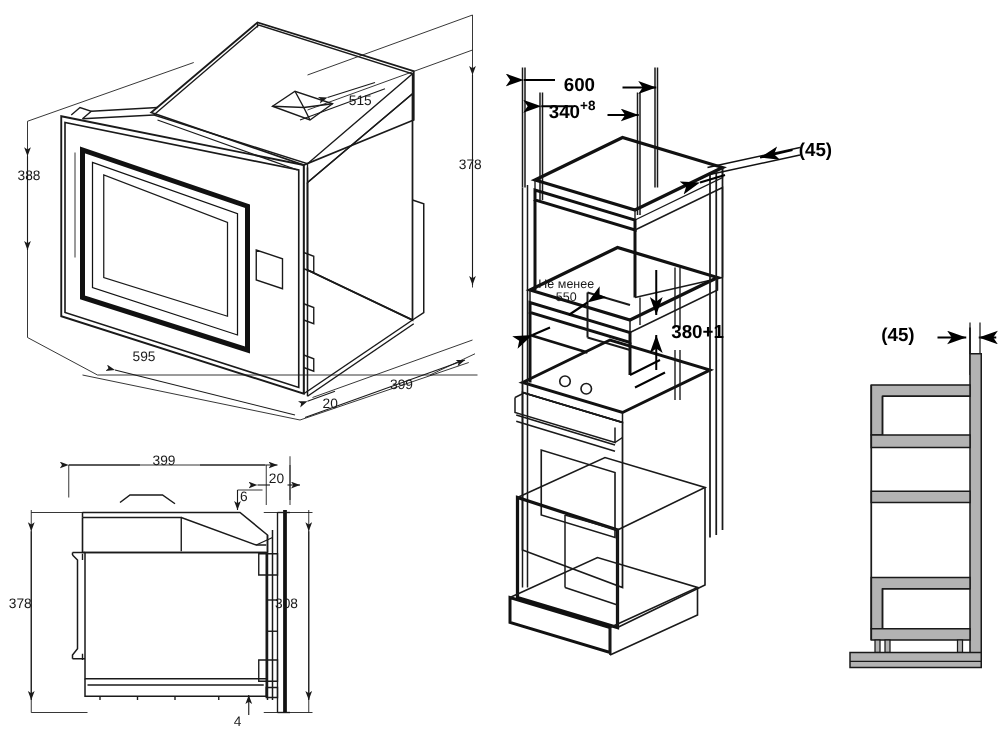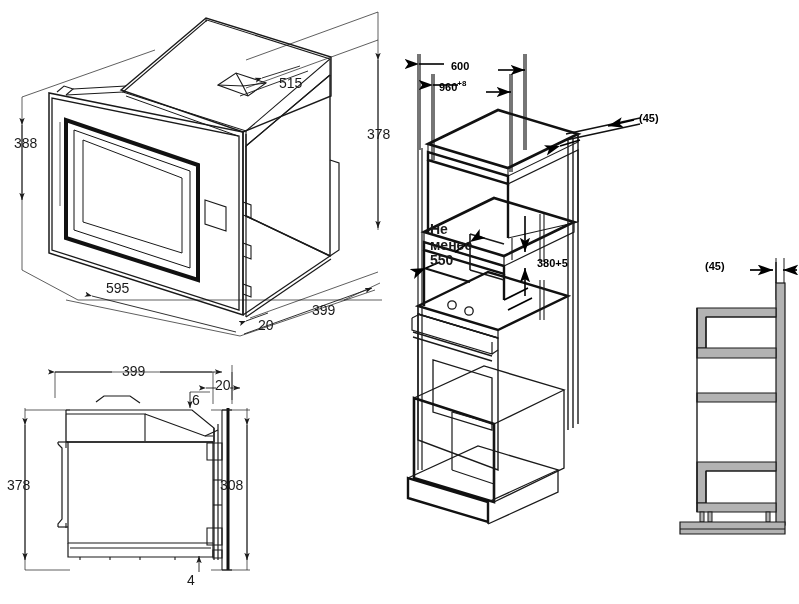--- a/index.html
+++ b/index.html
@@ -18,37 +18,38 @@
     overflow: hidden;
   }
   #sheet svg {
     position: absolute;
     left: 0;
     top: 0;
   }
   .dim-label {
     position: absolute;
     font-family: "Liberation Sans", sans-serif;
-    font-size: 14px;
+    font-size: 11px;
     color: #1a1a1a;
     white-space: nowrap;
     letter-spacing: 0px;
     line-height: 1;
   }
   .dim-label.bold {
     font-weight: bold;
-    font-size: 11px;
+    font-size: 15px;
     color: #000;
   }
   .dim-label.ru {
-    font-weight: bold;
-    font-size: 14px;
+    font-weight: normal;
+    font-size: 10px;
     line-height: 1.12;
     white-space: normal;
     width: 46px;
+    text-align: center;
   }
   .sup {
     font-size: 0.72em;
     vertical-align: super;
     font-weight: bold;
   }
 </style>
 </head>
 <body>
 
@@ -469,24 +470,24 @@
   </svg>
 
   <div class="dim-label" style="left:14px; top:136px;text-align:right;">388</div>
   <div class="dim-label" style="left:279px; top:76px;">515</div>
   <div class="dim-label" style="left:367px; top:127px;">378</div>
   <div class="dim-label" style="left:106px; top:281px;">595</div>
   <div class="dim-label" style="left:312px; top:303px;">399</div>
   <div class="dim-label" style="left:258px; top:318px;">20</div>
 
   <div class="dim-label bold" style="left:451px; top:61px;">600</div>
-  <div class="dim-label bold" style="left:439px; top:80px;"><span>960</span><span class="sup">+8</span></div>
+  <div class="dim-label bold" style="left:439px; top:80px;"><span>340</span><span class="sup">+8</span></div>
   <div class="dim-label bold" style="left:639px; top:113px;">(45)</div>
   <div class="dim-label ru" style="left:430px; top:222px;">Не менее 550</div>
-  <div class="dim-label bold" style="left:537px; top:258px;">380+5</div>
+  <div class="dim-label bold" style="left:537px; top:258px;">380+1</div>
 
   <div class="dim-label bold" style="left:705px; top:261px;">(45)</div>
 
   <div class="dim-label" style="left:122px; top:364px;">399</div>
   <div class="dim-label" style="left:215px; top:378px;">20</div>
   <div class="dim-label" style="left:192px; top:393px;">6</div>
   <div class="dim-label" style="left:7px; top:478px;">378</div>
   <div class="dim-label" style="left:220px; top:478px;text-align:center;">308</div>
   <div class="dim-label" style="left:187px; top:573px;">4</div>
 

